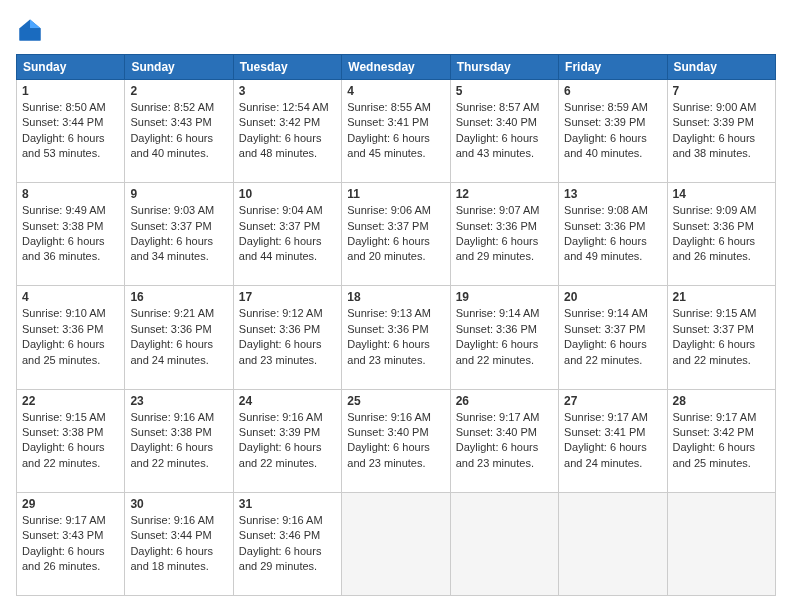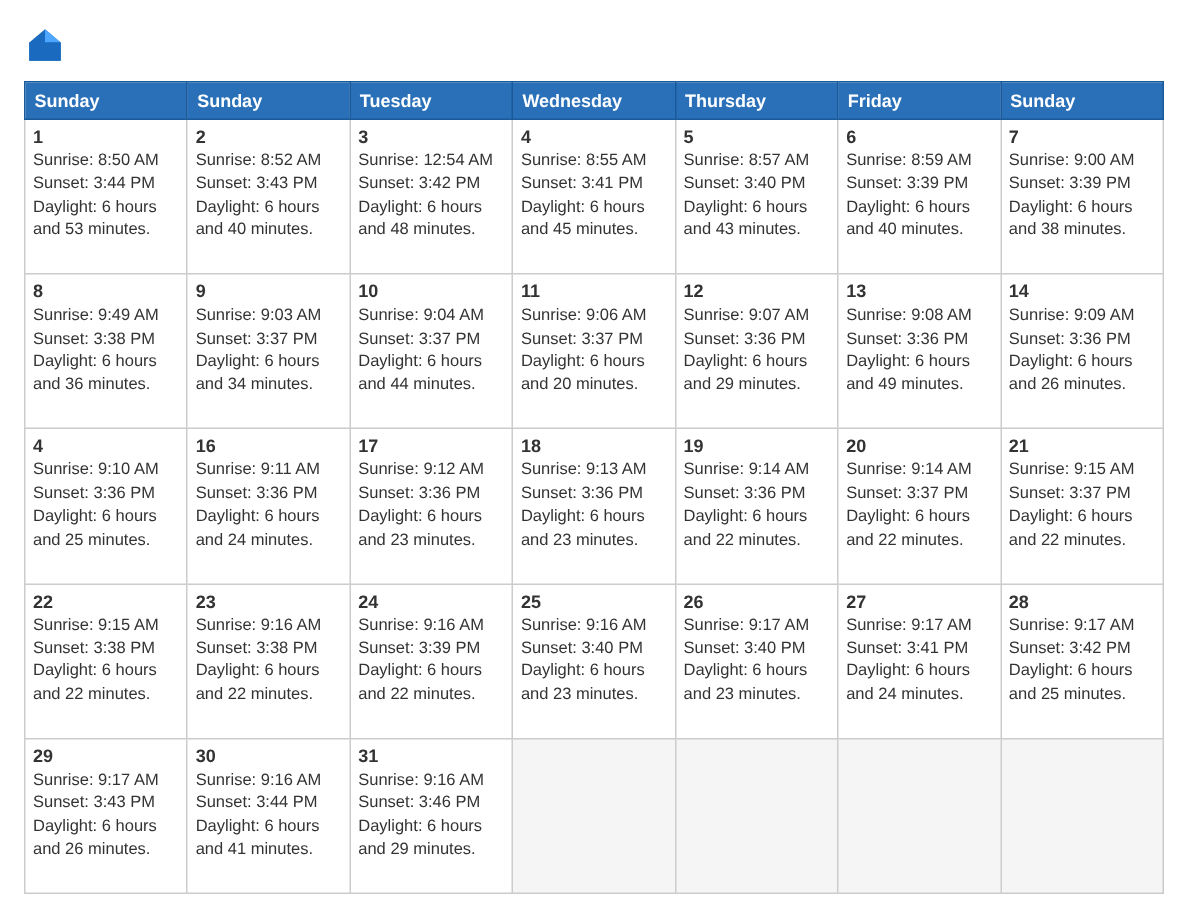--- a/index.html
+++ b/index.html
@@ -263,21 +263,21 @@
           <div class="day-info">
             <span>Sunrise: 9:10 AM</span><br>
             <span>Sunset: 3:36 PM</span><br>
             <span>Daylight: 6 hours</span><br>
             <span>and 25 minutes.</span>
           </div>
         </td>
           <td>
           <span class="day-num">16</span>
           <div class="day-info">
-            <span>Sunrise: 9:11 AM</span><br>
+            <span>Sunrise: 9:21 AM</span><br>
             <span>Sunset: 3:36 PM</span><br>
             <span>Daylight: 6 hours</span><br>
             <span>and 24 minutes.</span>
           </div>
         </td>
           <td>
           <span class="day-num">17</span>
           <div class="day-info">
             <span>Sunrise: 9:12 AM</span><br>
             <span>Sunset: 3:36 PM</span><br>
@@ -396,21 +396,21 @@
             <span>Daylight: 6 hours</span><br>
             <span>and 26 minutes.</span>
           </div>
         </td>
           <td>
           <span class="day-num">30</span>
           <div class="day-info">
             <span>Sunrise: 9:16 AM</span><br>
             <span>Sunset: 3:44 PM</span><br>
             <span>Daylight: 6 hours</span><br>
-            <span>and 41 minutes.</span>
+            <span>and 18 minutes.</span>
           </div>
         </td>
           <td>
           <span class="day-num">31</span>
           <div class="day-info">
             <span>Sunrise: 9:16 AM</span><br>
             <span>Sunset: 3:46 PM</span><br>
             <span>Daylight: 6 hours</span><br>
             <span>and 29 minutes.</span>
           </div>

